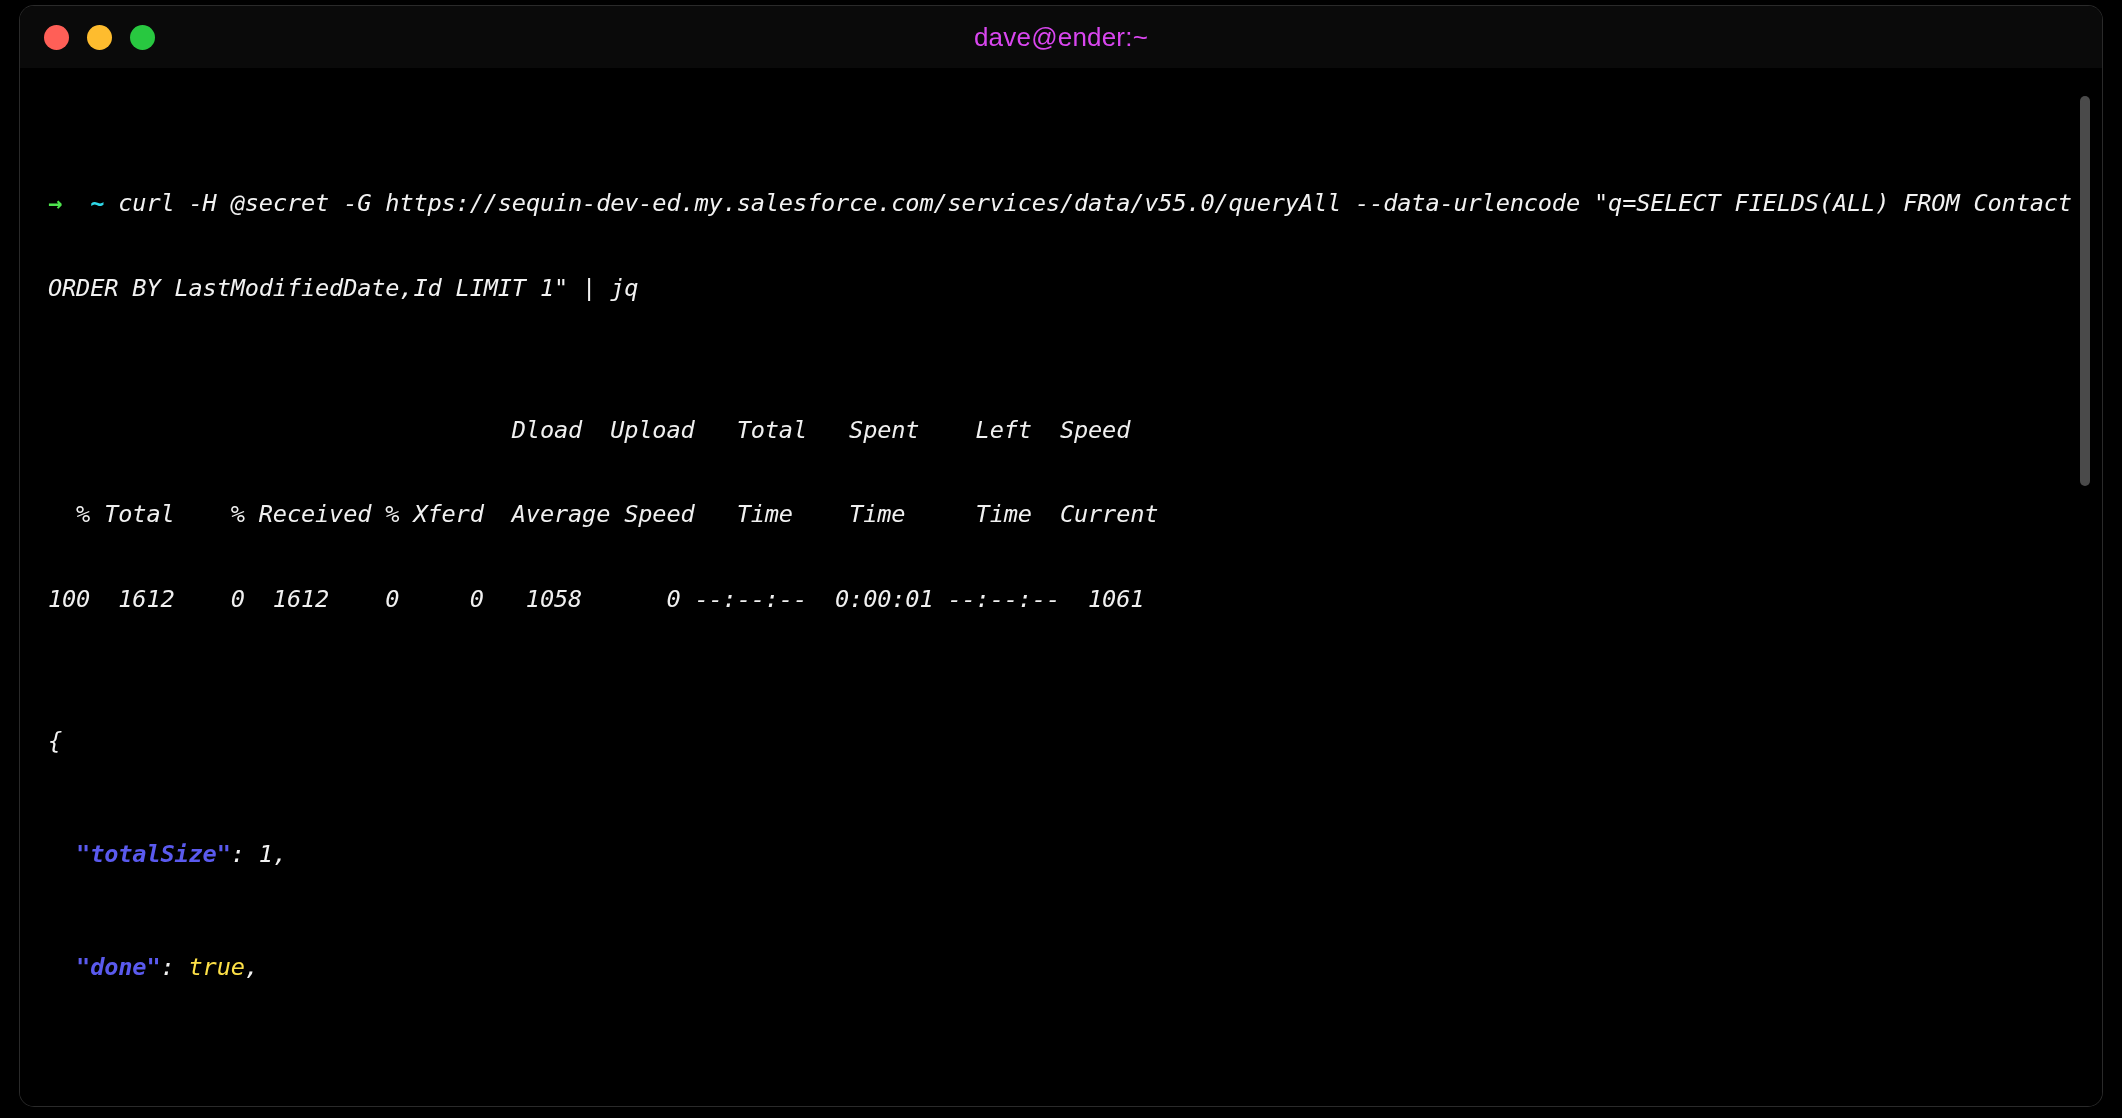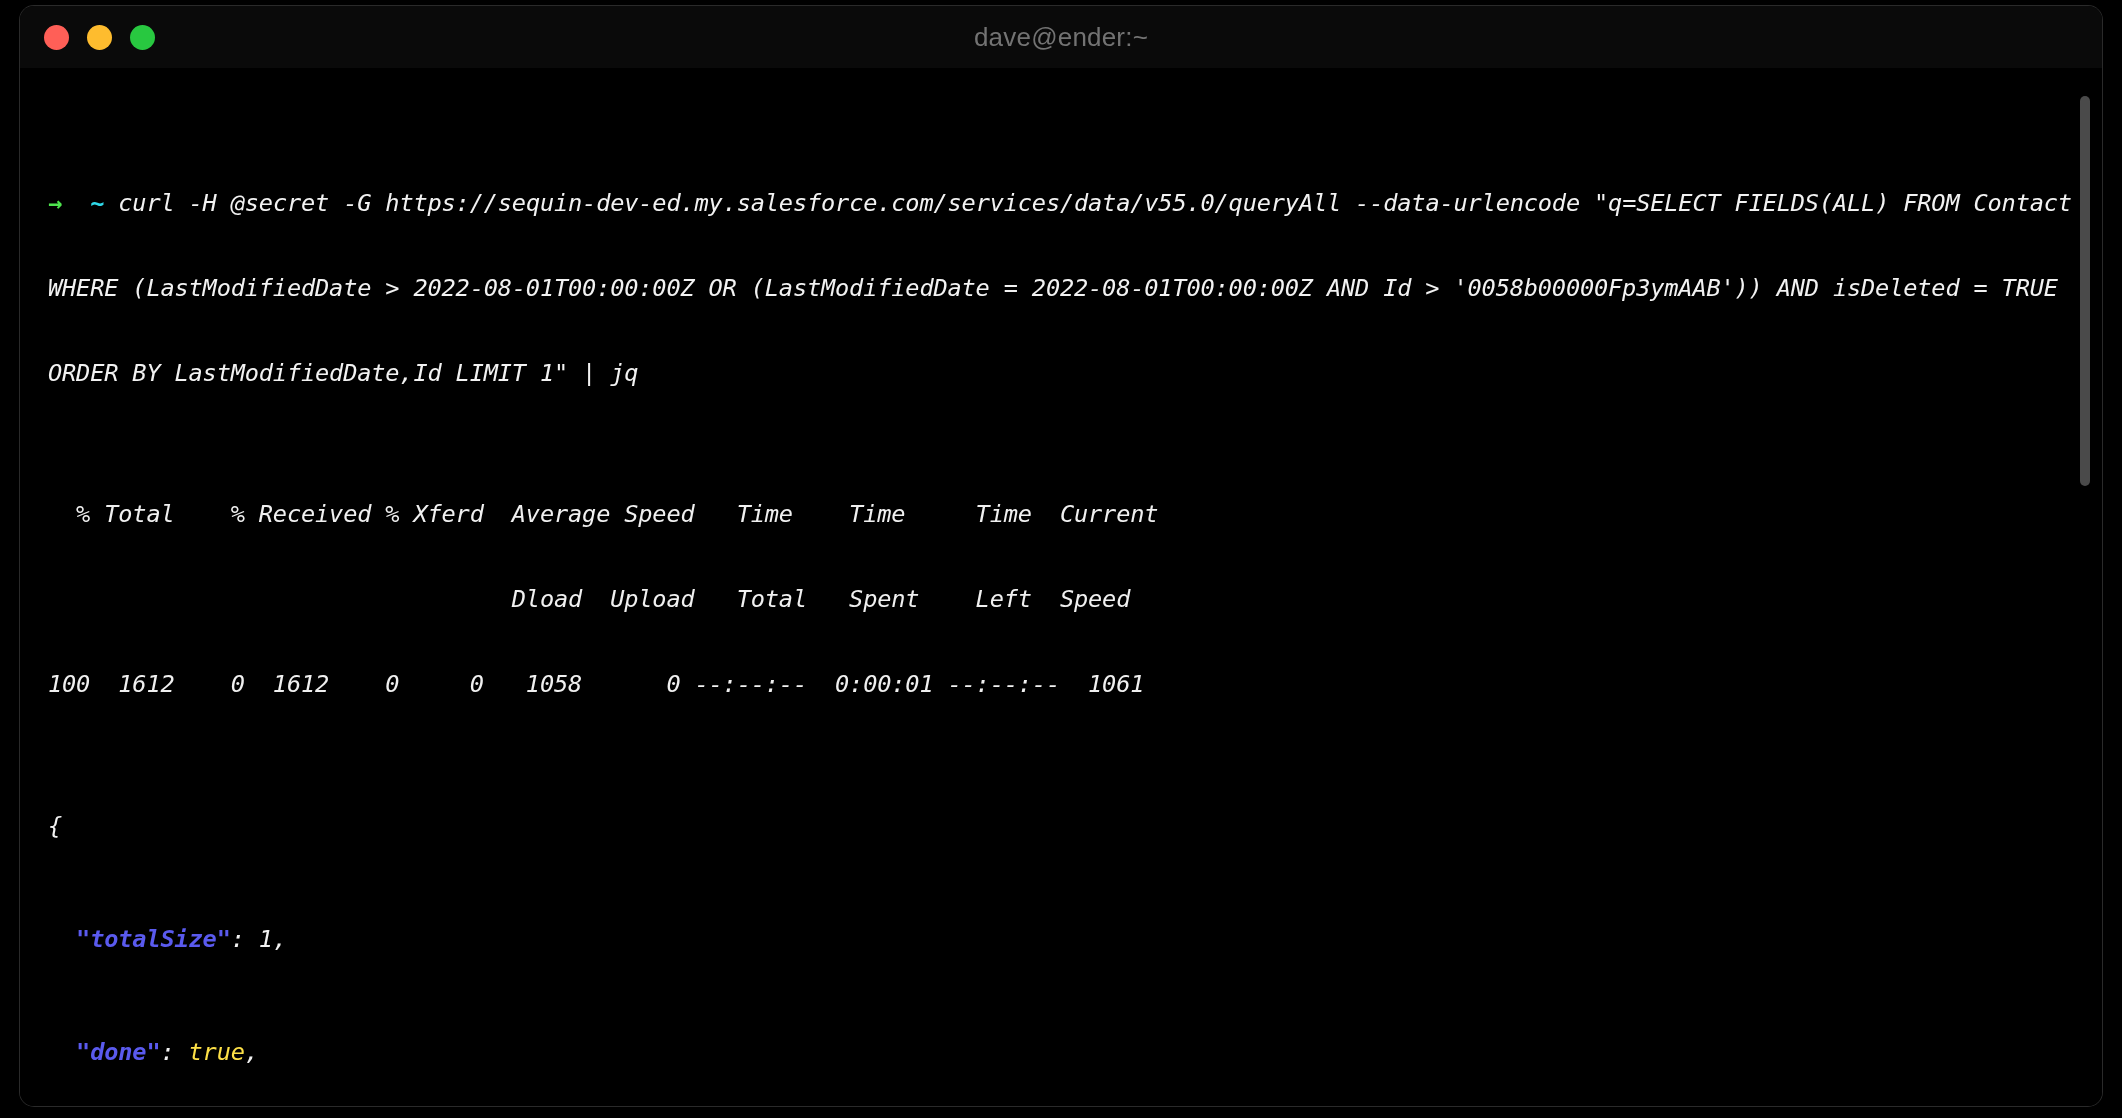--- a/index.html
+++ b/index.html
@@ -44,21 +44,21 @@
   .light {
     width: 25px;
     height: 25px;
     border-radius: 50%;
     display: block;
   }
   #window-title {
     position: absolute;
     left: 0; right: 0;
     text-align: center;
-    color: #737373;
+    color: #d946ef;
     font-family: "Liberation Sans", sans-serif;
     font-size: 26px;
     letter-spacing: 0.2px;
     pointer-events: none;
   }
 
   
   #terminal-body {
     position: relative;
     height: 1038px;
@@ -124,26 +124,25 @@
       <span class="light" style="background: rgb(40, 200, 64);"></span>
     </div>
     <div id="window-title">dave@ender:~</div>
   </div>
 
   <div id="terminal-body">
     <div id="terminal-content">
 
       
       <div class="line"><span class="c-prompt-arrow">→</span><span class="c-plain">  </span><span class="c-prompt-tilde">~</span><span class="c-plain"> </span><span class="c-cmd">curl -H @secret -G https://sequin-dev-ed.my.salesforce.com/services/data/v55.0/queryAll --data-urlencode "q=SELECT FIELDS(ALL) FROM Contact</span></div>
-      <div class="line"><span class="c-cmd">WHERE (LastModifiedDate &gt; 2022-08-01T00:00:00Z OR (LastModifiedDate = 2022-08-01T00:00:00Z AND Id &gt; '0058b00000Fp3ymAAB')) AND isDeleted = TRUE</span></div>
       <div class="line"><span class="c-cmd">ORDER BY LastModifiedDate,Id LIMIT 1" | jq</span></div>
 
       
+      <div class="line">                                 Dload  Upload   Total   Spent    Left  Speed</div>
       <div class="line">  % Total    % Received % Xferd  Average Speed   Time    Time     Time  Current</div>
-      <div class="line">                                 Dload  Upload   Total   Spent    Left  Speed</div>
       <div class="line">100  1612    0  1612    0     0   1058      0 --:--:--  0:00:01 --:--:--  1061</div>
 
       
       <div class="line"><span class="c-punct">{</span></div>
 
       <div class="line"><span class="c-punct">  </span><span class="c-key">"totalSize"</span><span class="c-punct">: </span><span class="c-num">1</span><span class="c-punct">,</span></div>
 
       <div class="line"><span class="c-punct">  </span><span class="c-key">"done"</span><span class="c-punct">: </span><span class="c-bool">true</span><span class="c-punct">,</span></div>
 
       

